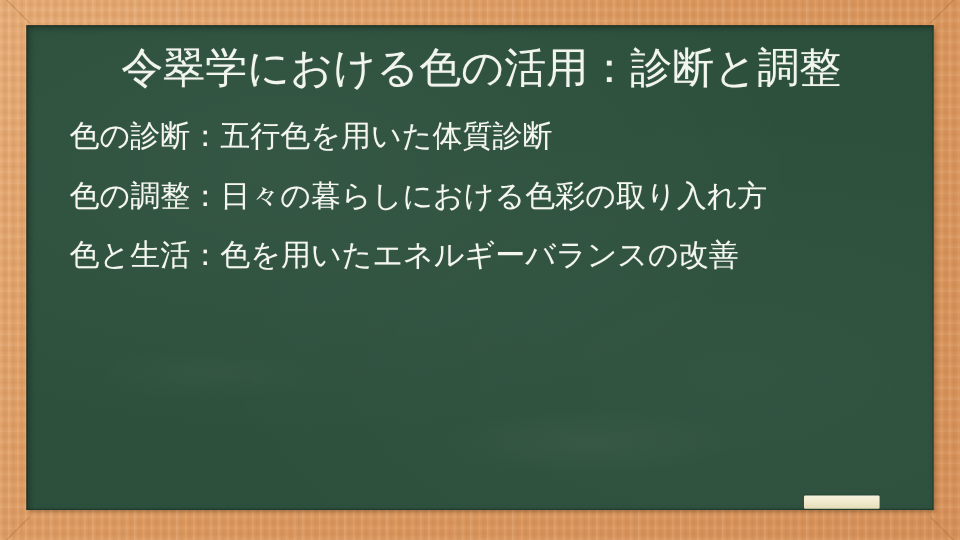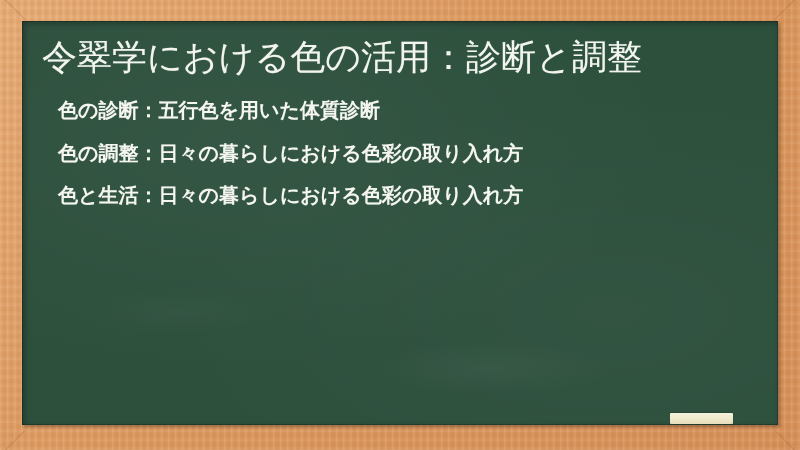--- a/index.html
+++ b/index.html
@@ -103,33 +103,34 @@
 
   .title {
     color: #f2f5ee;
     font-size: 35px;
     line-height: 1.18;
     font-weight: 400;
     letter-spacing: 0px;
     margin: 6px 0 0 6px;
     white-space: nowrap;
     text-shadow: 0 0 1px rgba(255,255,255,0.25);
+    text-align: center;
   }
 
   .bullets {
     margin: 18px 0 0 22px;
     padding: 0;
     list-style: none;
   }
 
   .bullet {
     color: #f4f6ef;
-    font-size: 20px;
+    font-size: 25px;
     line-height: 1.42;
-    font-weight: 700;
+    font-weight: 400;
     margin: 0 0 14px 0;
     max-width: 700px;
     text-shadow: 0 0 1px rgba(255,255,255,0.18);
   }
 
   
   .chalk {
     position: absolute;
     left: 648px;
     bottom: 1px;
@@ -155,21 +156,21 @@
   <div class="board">
     <div class="dust"></div>
 
     <div class="content">
 
       <div class="title">令翠学における色の活用：診断と調整</div>
 
       <ul class="bullets">
         <li class="bullet">色の診断：五行色を用いた体質診断</li>
         <li class="bullet">色の調整：日々の暮らしにおける色彩の取り入れ方</li>
-        <li class="bullet">色と生活：日々の暮らしにおける色彩の取り入れ方</li>
+        <li class="bullet">色と生活：色を用いたエネルギーバランスの改善</li>
       </ul>
 
     </div>
 
     <div class="chalk"></div>
   </div>
 
 </div>
 
 </body></html>

